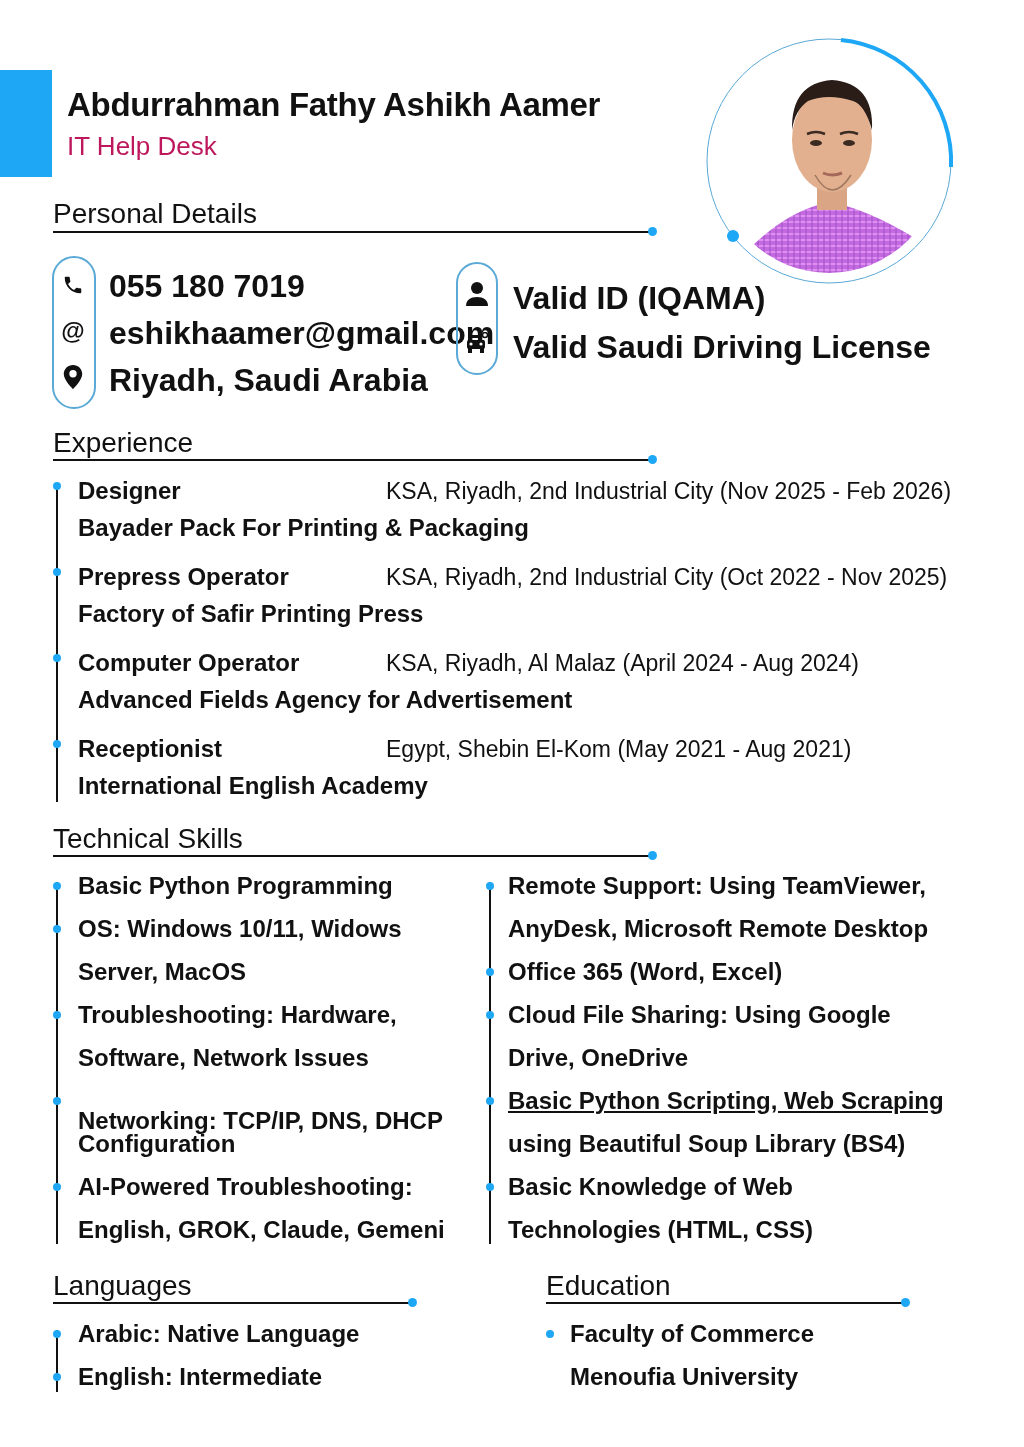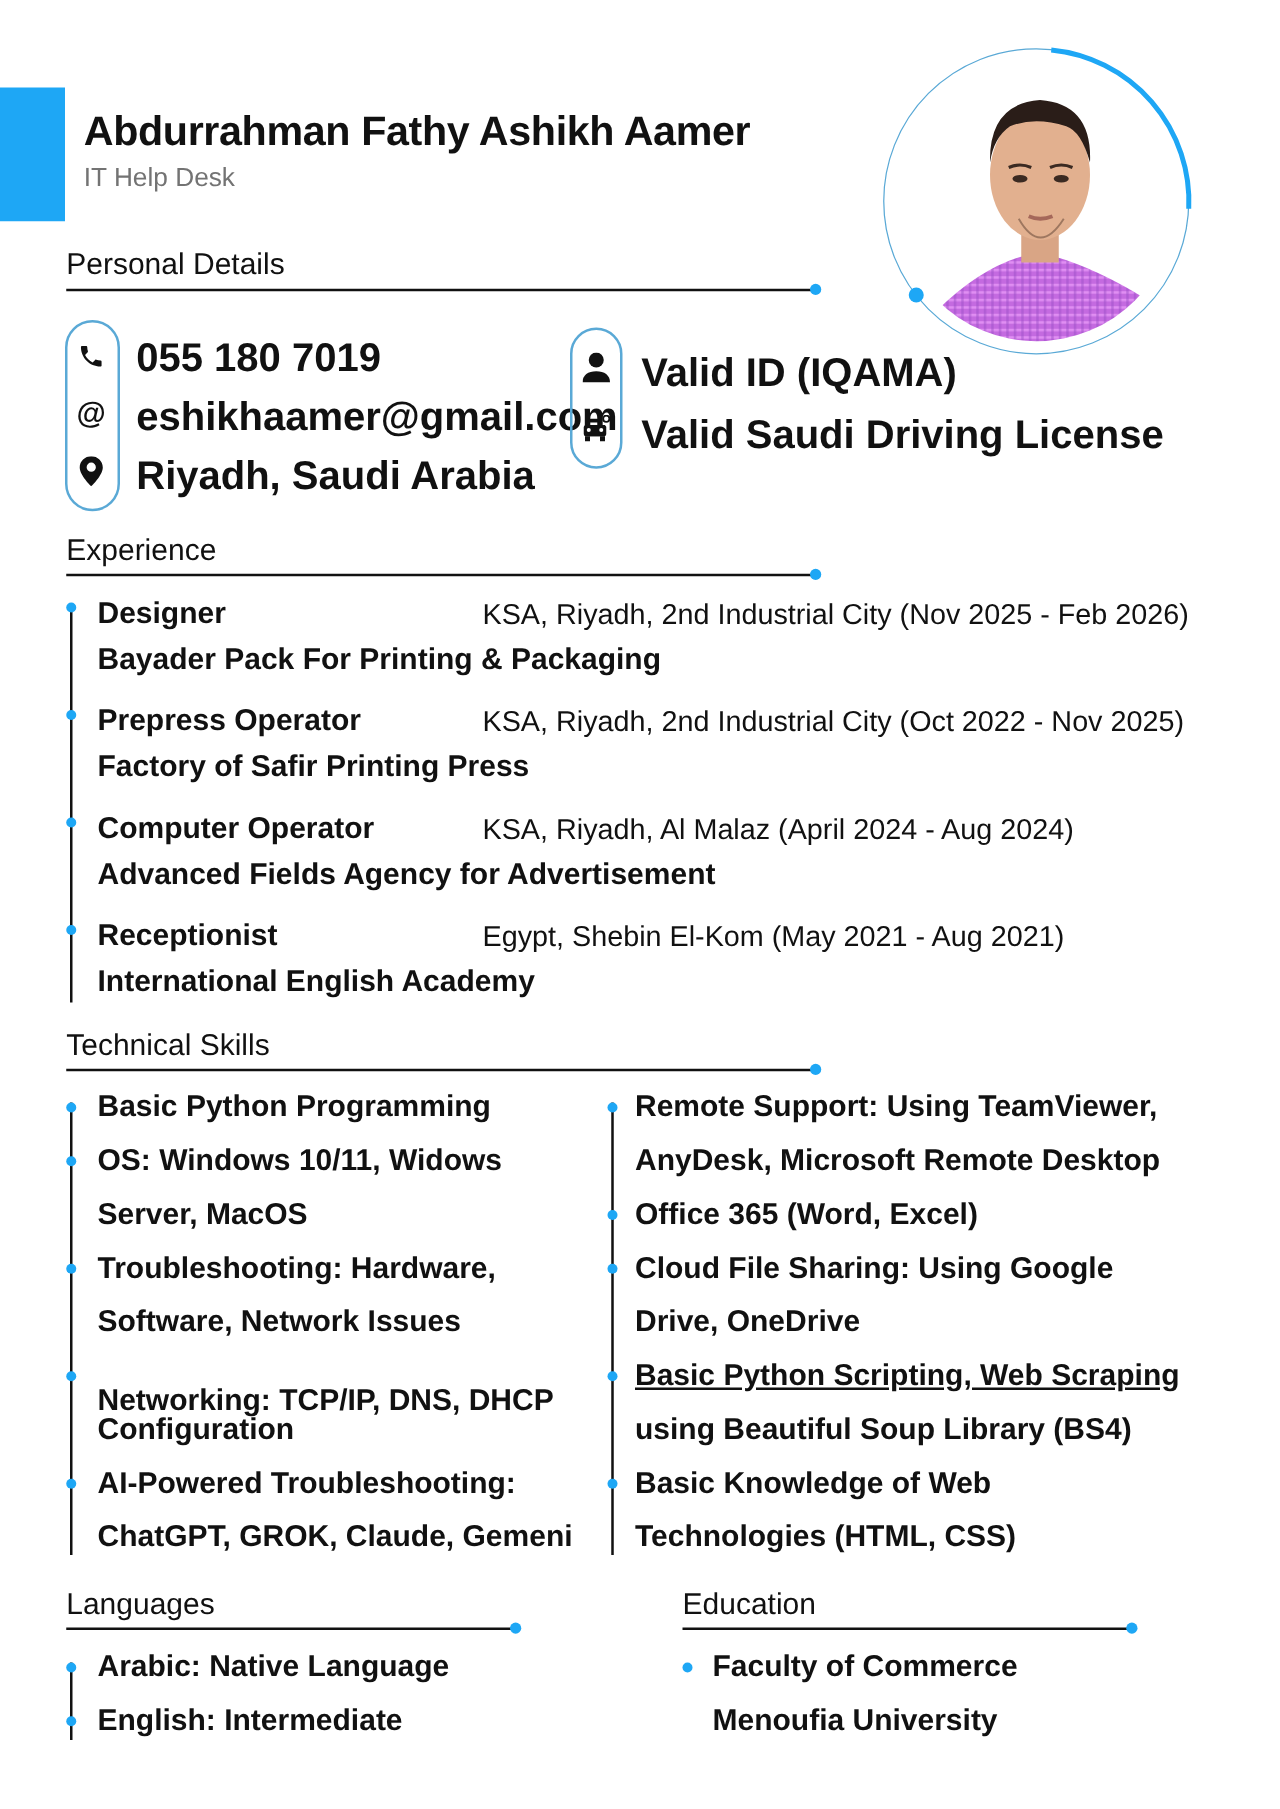--- a/index.html
+++ b/index.html
@@ -1,28 +1,28 @@
 <!DOCTYPE html>
 <html><head>
 <meta charset="utf-8">
 <style>
   * { box-sizing: border-box; margin: 0; padding: 0; }
   html, body { width: 1024px; height: 1447px; background: #ffffff; overflow: hidden; }
   body { position: relative; font-family: "Liberation Sans", "DejaVu Sans", sans-serif; color: #111; }
 
   .accent-bar { position: absolute; left: 0; top: 70px; width: 52px; height: 107px; background: #1ea7f5; }
   .name { position: absolute; left: 67px; top: 86px; font-size: 33px; font-weight: bold; letter-spacing: -0.3px; color: #111; white-space: nowrap; }
-  .role { position: absolute; left: 67px; top: 131px; font-size: 21px; color: #737373; white-space: nowrap; }
+  .role { position: absolute; left: 67px; top: 131px; font-size: 26px; color: #be185d; white-space: nowrap; }
 
   
   .photo-wrap { position: absolute; left: 703px; top: 35px; width: 252px; height: 250px; }
   .photo-wrap svg { position: absolute; left: 0; top: 0; }
 
   
-  .sec-title { position: absolute; font-size: 24px; color: #111; white-space: nowrap; }
+  .sec-title { position: absolute; font-size: 28px; color: #111; white-space: nowrap; }
   .sec-line { position: absolute; height: 1.5px; background: #111; }
   .sec-dot { position: absolute; width: 9px; height: 9px; border-radius: 50%; background: #1ea7f5; }
 
   
   .pill { position: absolute; border: 2px solid #5aa9d6; border-radius: 22px; }
   .c-icon { position: absolute; width: 24px; height: 24px; display: flex; align-items: center; justify-content: center; }
   .c-text { position: absolute; font-size: 32px; font-weight: bold; color: #111; white-space: nowrap; }
 
   
   .vline { position: absolute; width: 1.5px; background: #111; }
@@ -153,21 +153,21 @@
 <div class="bold-t" style="left:78px; top:915px;">OS: Windows 10/11, Widows</div>
 <div class="bold-t" style="left:78px; top:958px;">Server, MacOS</div>
 <div class="bdot" style="left:53px; top:1011px;"></div>
 <div class="bold-t" style="left:78px; top:1001px;">Troubleshooting: Hardware,</div>
 <div class="bold-t" style="left:78px; top:1044px;">Software, Network Issues</div>
 <div class="bdot" style="left:53px; top:1097px;"></div>
 <div class="bold-t" style="left:78px; top:1087px;margin-top:20px;">Networking: TCP/IP, DNS, DHCP</div>
 <div class="bold-t" style="left:78px; top:1130px;">Configuration</div>
 <div class="bdot" style="left:53px; top:1183px;"></div>
 <div class="bold-t" style="left:78px; top:1173px;">AI-Powered Troubleshooting:</div>
-<div class="bold-t" style="left:78px; top:1216px;">ChatGPT, GROK, Claude, Gemeni</div>
+<div class="bold-t" style="left:78px; top:1216px;">English, GROK, Claude, Gemeni</div>
 
 <div class="bdot" style="left:486px; top:882px;"></div>
 <div class="bold-t" style="left:508px; top:872px;">Remote Support: Using TeamViewer,</div>
 <div class="bold-t" style="left:508px; top:915px;">AnyDesk, Microsoft Remote Desktop</div>
 <div class="bdot" style="left:486px; top:968px;"></div>
 <div class="bold-t" style="left:508px; top:958px;">Office 365 (Word, Excel)</div>
 <div class="bdot" style="left:486px; top:1011px;"></div>
 <div class="bold-t" style="left:508px; top:1001px;">Cloud File Sharing: Using Google</div>
 <div class="bold-t" style="left:508px; top:1044px;">Drive, OneDrive</div>
 <div class="bdot" style="left:486px; top:1097px;"></div>

